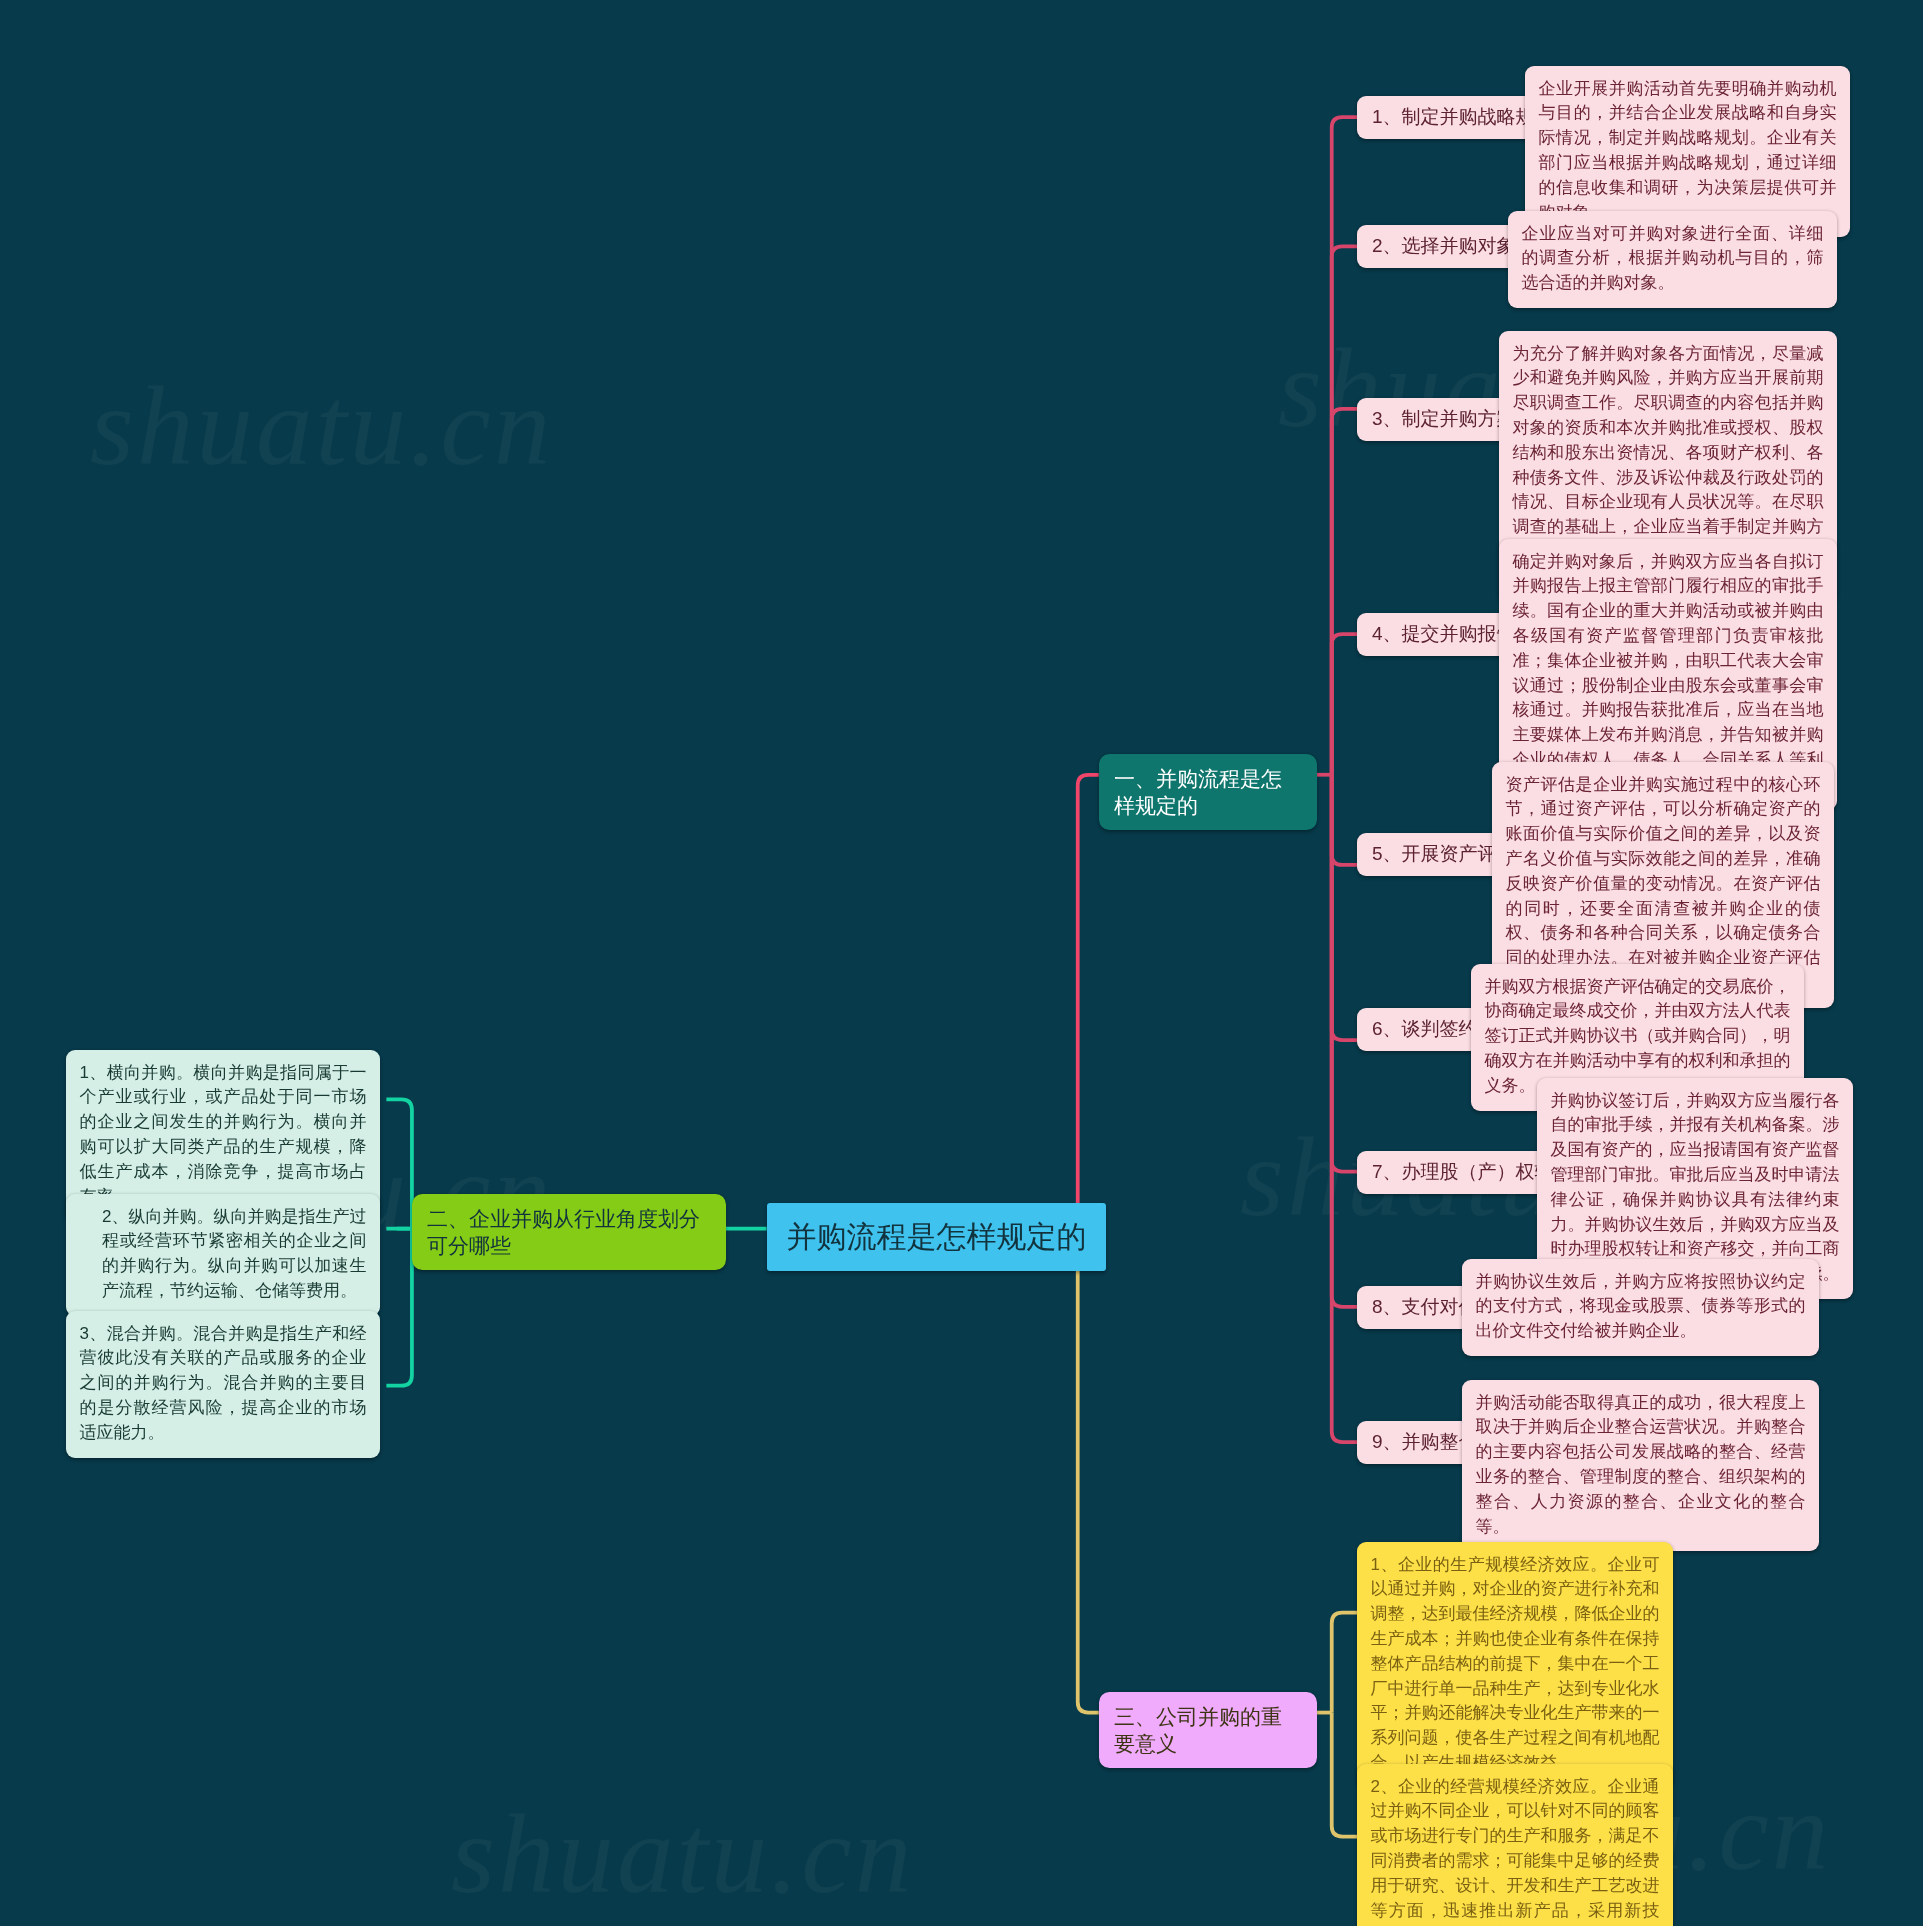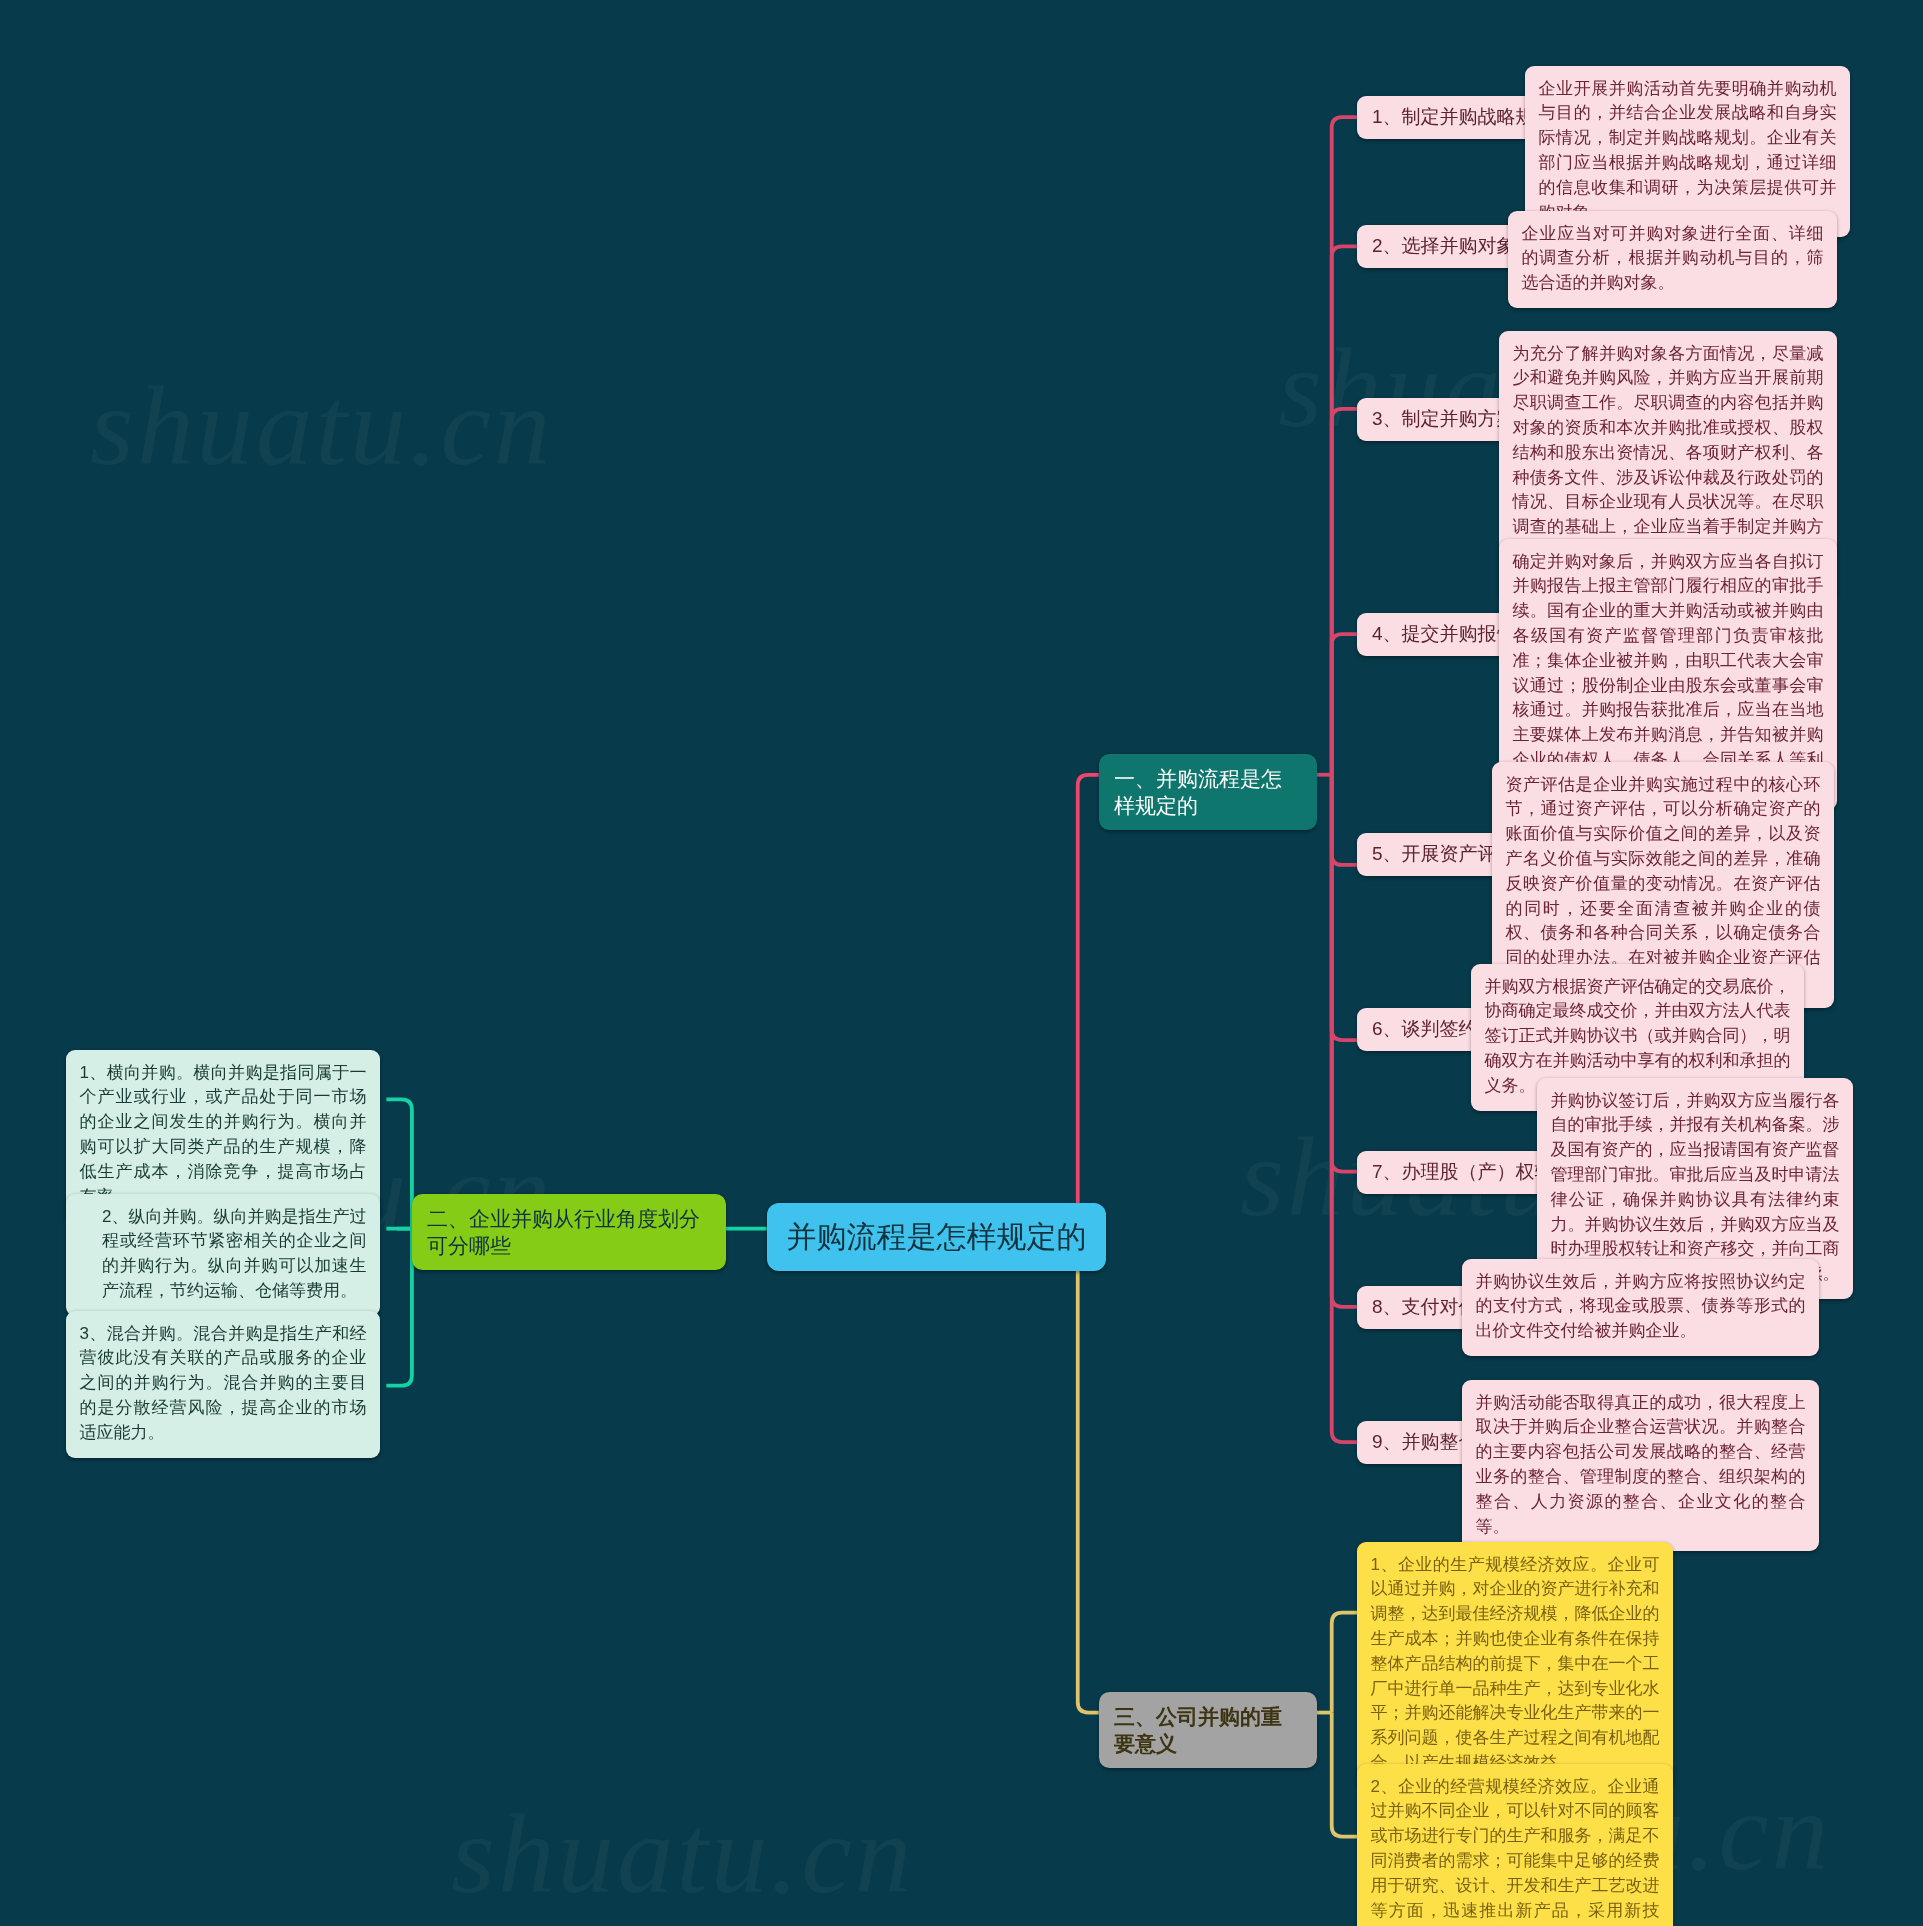--- a/index.html
+++ b/index.html
@@ -45,35 +45,35 @@
     box-shadow: 0 1.5px 3.8px rgba(0,0,0,0.35);
   }
 
   
   .root {
     background: #3fc3ee;
     color: #12323d;
     font-size: 30px;
     line-height: 1.25;
     padding: 15px 19.5px;
-    border-radius: 12px;
+    border-radius: 3px;
     white-space: nowrap;
     font-weight: 400;
   }
 
   
   .topic {
     font-size: 21px;
     line-height: 1.32;
     padding: 10.5px 15px;
     border-radius: 10.5px;
   }
   .topic-pink  { background: #0f766e; color: #ffffff; }
   .topic-green { background: #84cc16; color: #12323d; }
-  .topic-amber { background: #a3a3a3; color: #3d3414; font-weight: bold; }
+  .topic-amber { background: #f0abfc; color: #3d3414; }
 
   
   .step {
     background: #fbdde4;
     color: #5c2230;
     font-size: 19px;
     line-height: 1.3;
     padding: 9px 15px;
     border-radius: 9px;
     white-space: nowrap;

